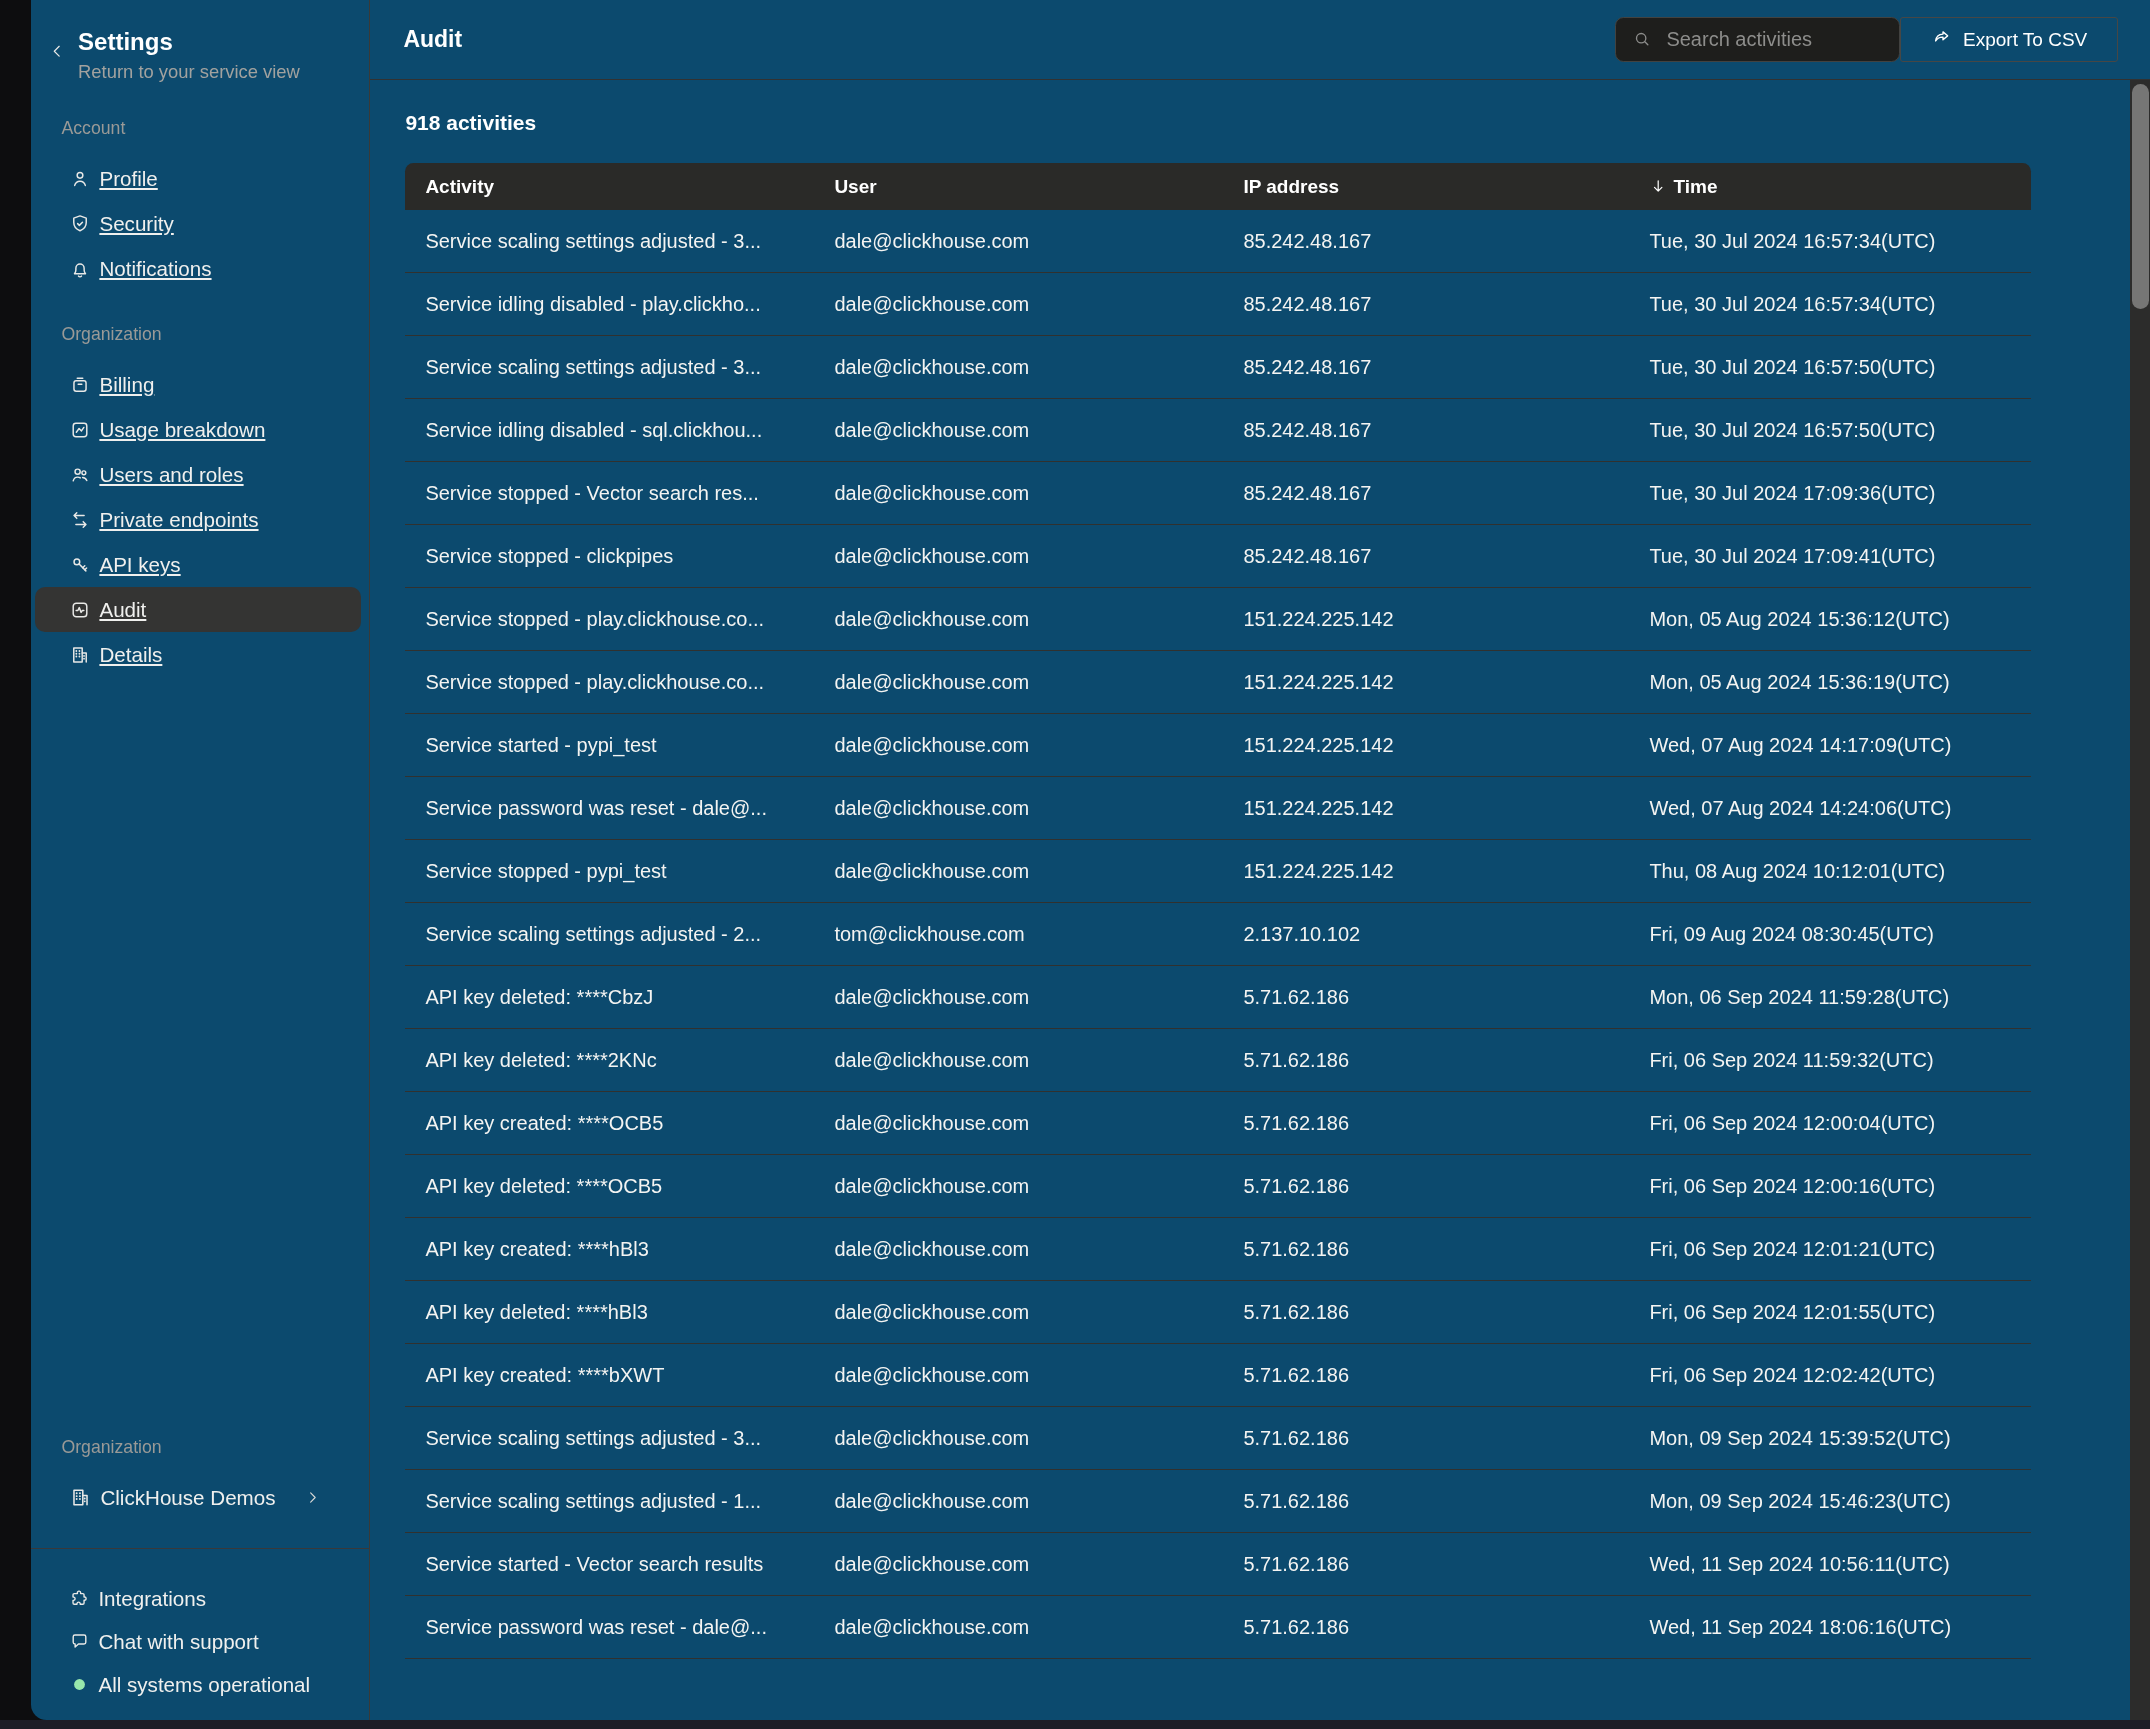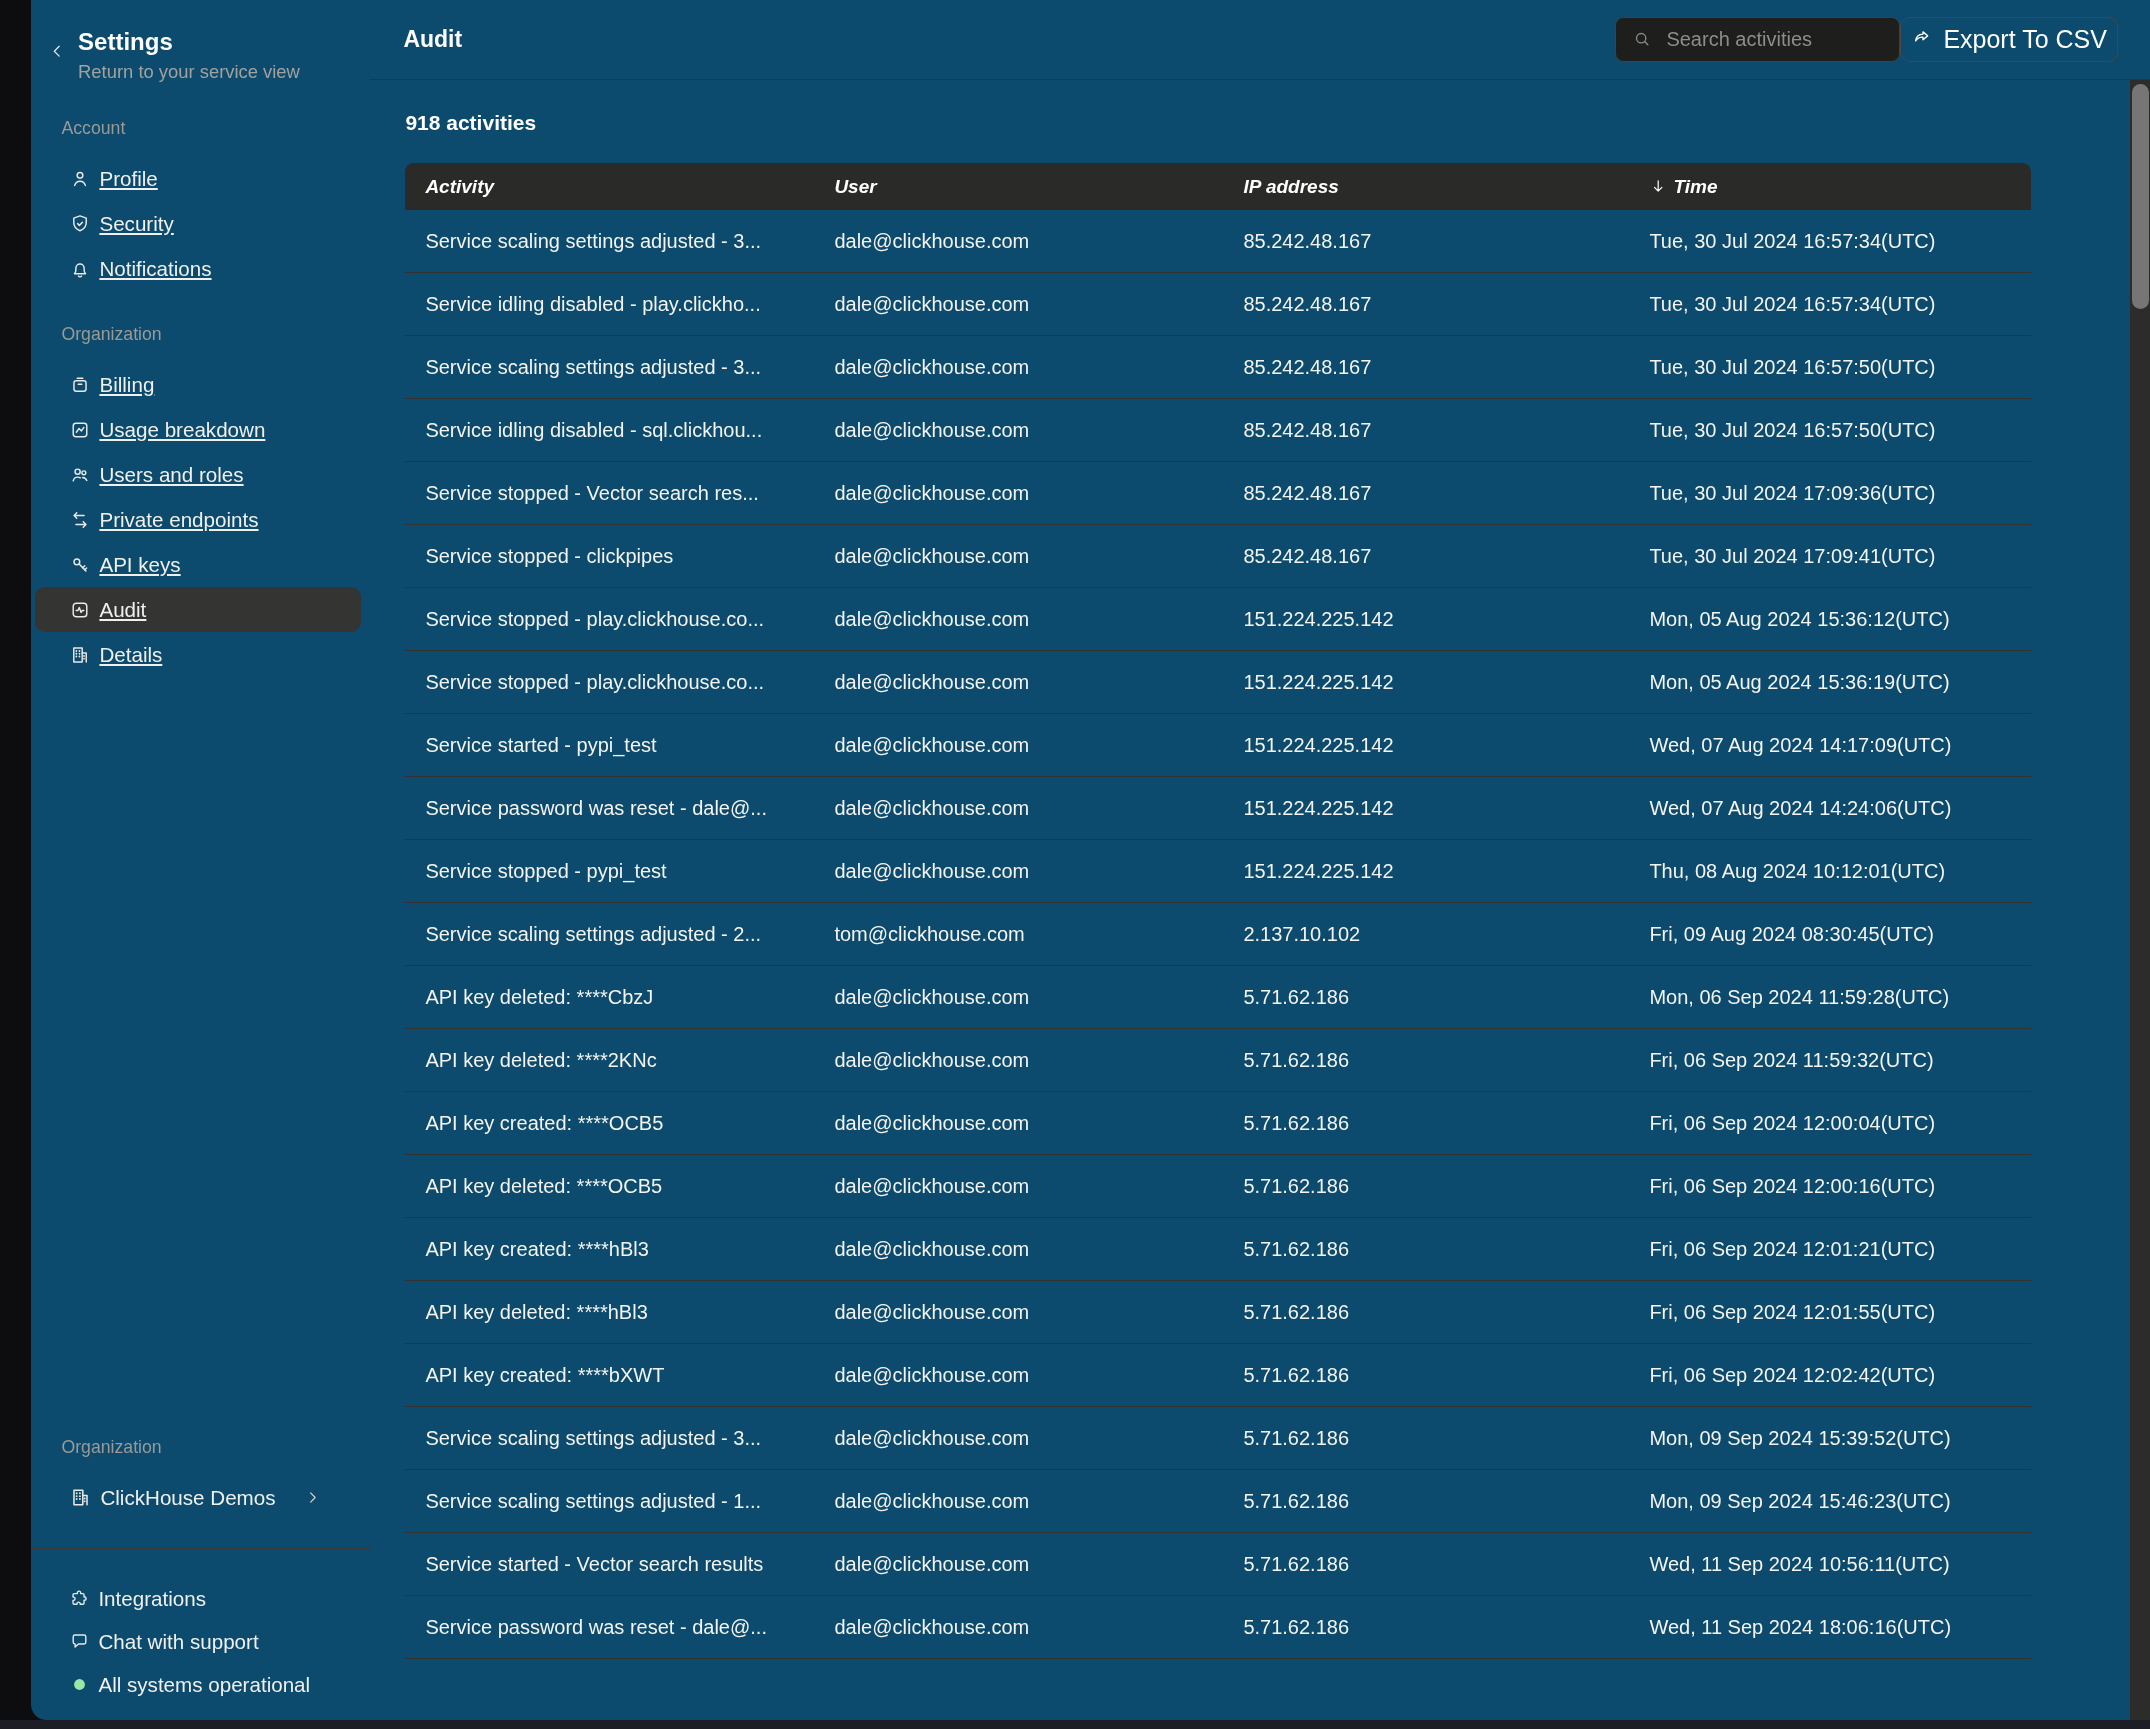--- a/index.html
+++ b/index.html
@@ -36,27 +36,27 @@
 
   
   .main{flex:1 1 auto;display:flex;flex-direction:column;position:relative;min-width:0;}
   .topbar{height:80px;flex:0 0 80px;border-bottom:1.4px solid #323231;display:flex;align-items:center;padding:0 33px;box-sizing:border-box;}
   .page-title{font-size:23px;font-weight:600;color:#ffffff;}
   .topbar-right{margin-left:auto;display:flex;align-items:flex-end;}
   .search-box{display:flex;align-items:center;gap:12.8px;width:285px;height:45px;box-sizing:border-box;border:1.4px solid #424240;border-radius:8.5px;background:#1e1e1c;padding:0 15.6px;color:#8d8d8b;}
   .search-box svg{width:20px;height:20px;flex:0 0 auto;}
   .search-box input{background:transparent;border:none;outline:none;color:#e8e8e6;font-size:20px;font-family:inherit;width:100%;}
   .search-box input::placeholder{color:#8d8d8b;}
-  .export-btn{display:flex;align-items:center;justify-content:center;gap:11.3px;width:218px;height:45px;box-sizing:border-box;border:1.4px solid #474745;border-radius:10px;background:transparent;color:#ffffff;font-size:25px;cursor:pointer;}
+  .export-btn{display:flex;align-items:center;justify-content:center;gap:11.3px;width:218px;height:45px;box-sizing:border-box;border:1.4px solid #474745;border-radius:3px;background:transparent;color:#ffffff;font-size:19px;cursor:pointer;}
   .export-btn svg{width:21px;height:21px;}
 
   .content{flex:1 1 auto;position:relative;overflow:hidden;}
   .activities-count{font-size:21px;font-weight:700;color:#ffffff;margin:31px 0 28px 35px;}
   .table{margin-left:35px;width:1626px;}
-  .thead{display:grid;grid-template-columns:409px 409px 406px 1fr;height:47px;background:#2a2a28;border-radius:8.5px 8.5px 0 0;align-items:center;font-size:19px;font-weight:600;color:#ffffff;font-style:italic;}
+  .thead{display:grid;grid-template-columns:409px 409px 406px 1fr;height:47px;background:#2a2a28;border-radius:8.5px 8.5px 0 0;align-items:center;font-size:19px;font-weight:600;color:#ffffff;}
   .th{padding-left:20px;display:flex;align-items:center;gap:5.7px;cursor:pointer;}
   .th svg{width:18.4px;height:18.4px;}
   .trow{display:grid;grid-template-columns:409px 409px 406px 1fr;height:62px;align-items:center;font-size:20px;color:#f4f4f2;border-bottom:1.4px solid #31312f;}
   .td{padding-left:20px;white-space:nowrap;overflow:hidden;}
 
   .scroll-track{position:absolute;top:80px;right:0;bottom:0;width:21px;background:#2c2c2b;}
   .scroll-thumb{position:absolute;top:4.3px;left:2.1px;width:17px;height:225px;background:#767675;border-radius:8.5px;cursor:pointer;}
 </style>
 </head>
 <body>

